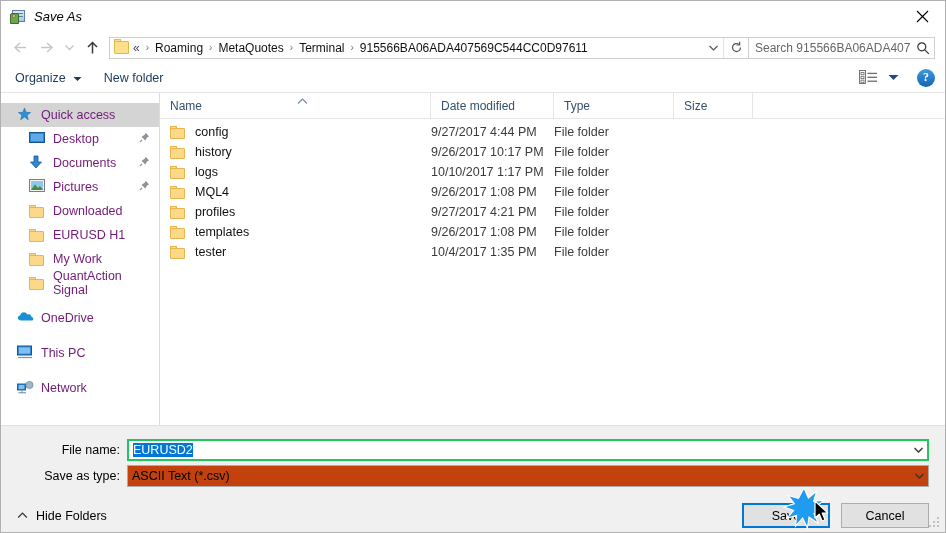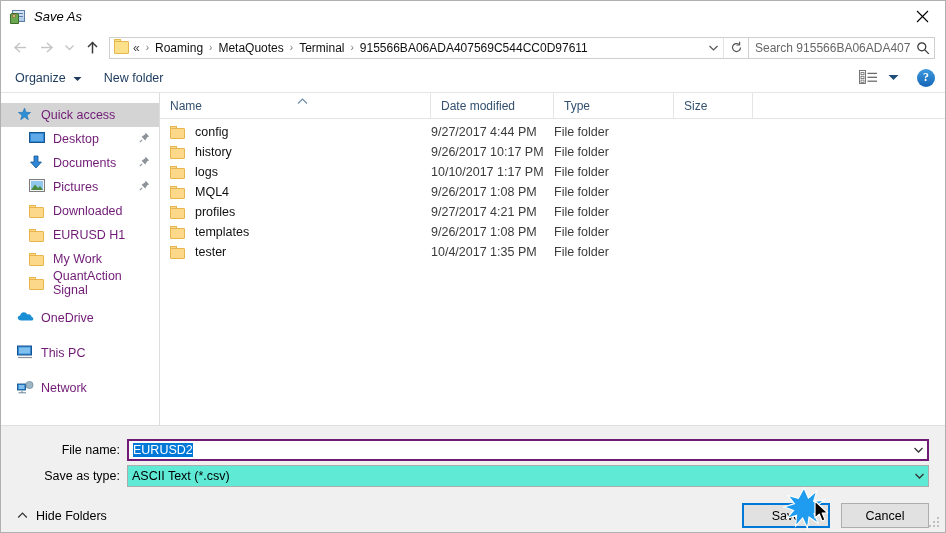--- a/index.html
+++ b/index.html
@@ -367,25 +367,25 @@
     flex: 1 1 auto;
     height: 22px;
     margin-right: 16px;
     box-sizing: border-box;
     display: flex;
     align-items: center;
     position: relative;
   }
   .field.filename {
     background: #ffffff;
-    border: 2px solid #701a75;
+    border: 2px solid #22c55e;
     justify-content: center;
   }
   .field.filetype {
-    background: #5eead4;
+    background: #c2410c;
     border: 1px solid #acacac;
   }
   .field .val {
     padding-left: 4px;
     font-size: 12.5px;
     flex: 1 1 auto;
     white-space: nowrap;
     overflow: hidden;
   }
   .field.filename .val .sel {

